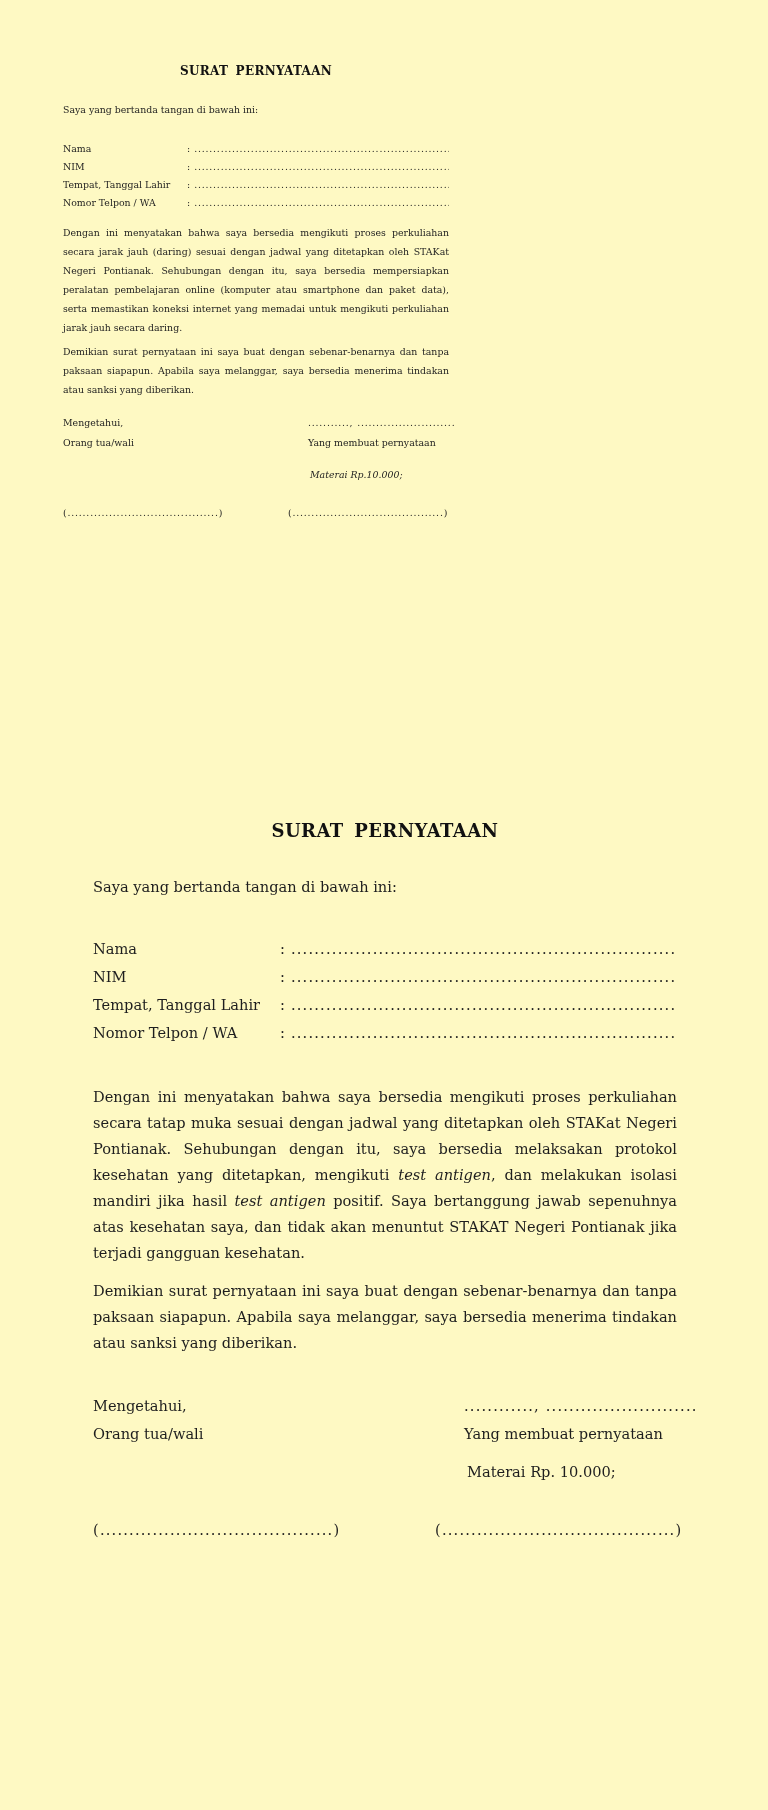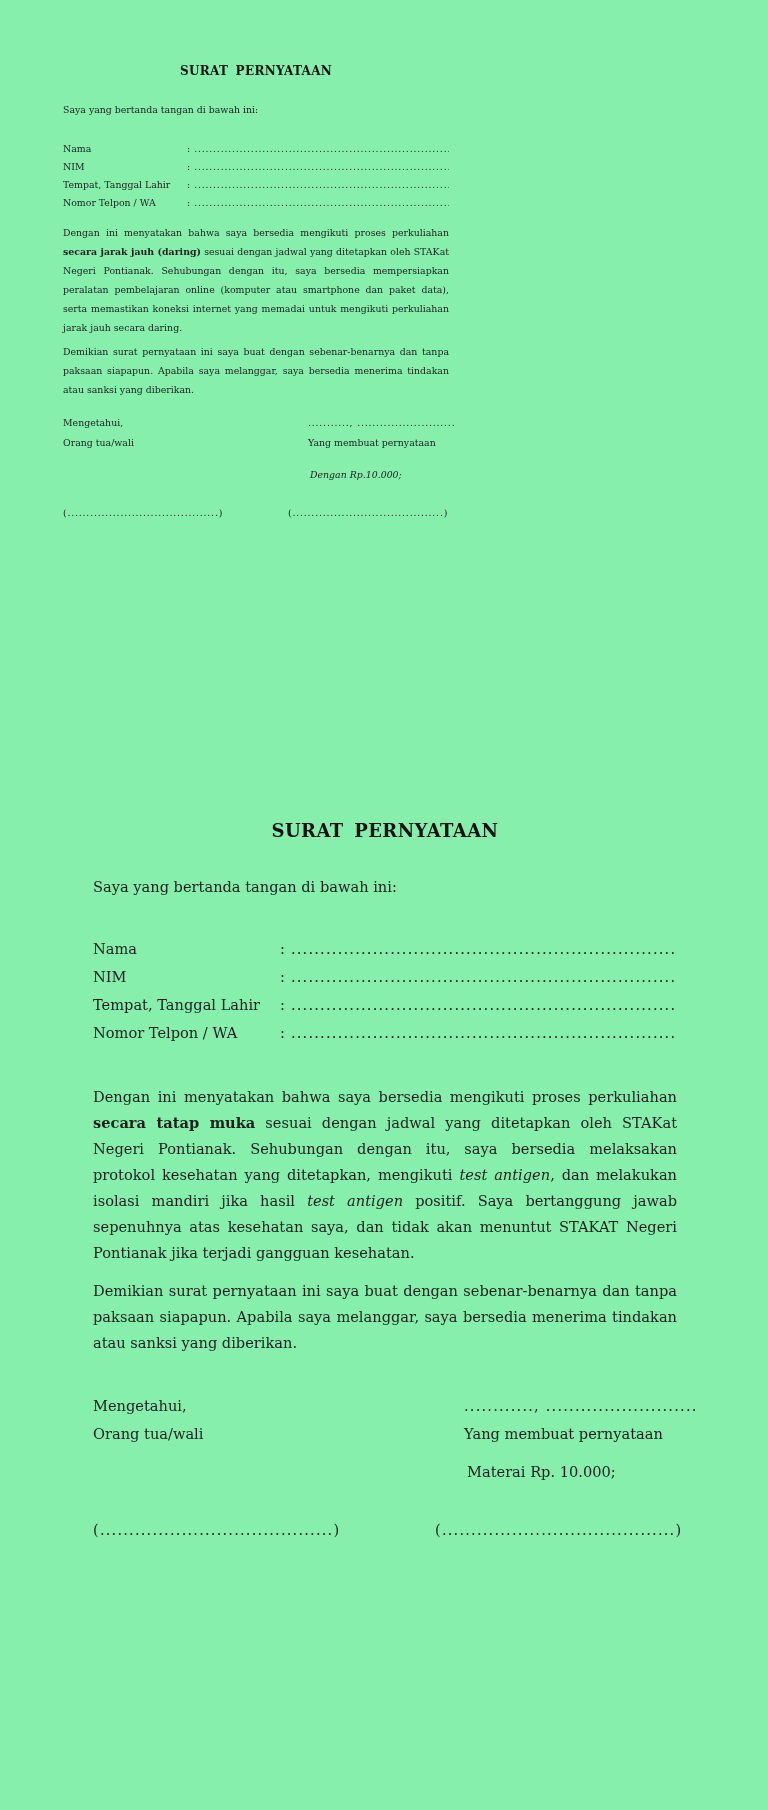--- a/index.html
+++ b/index.html
@@ -6,21 +6,21 @@
   body {
     width: 768px;
     background: #ffffff;
     font-family: "DejaVu Serif", "Liberation Serif", serif;
     color: #1e1e1e;
   }
   .page {
     position: relative;
     width: 768px;
     height: 1810px;
-    background: #86efac;
+    background: #fef9c3;
     overflow: hidden;
   }
   .letter { position: absolute; }
 
   
   .l1 { left: 63px; top: 64px; width: 386px; font-size: 9.4px; }
   .l1 .title { margin: 0; font-size: 12px; line-height: 14px; font-weight: bold;
                text-align: center; word-spacing: 3px; letter-spacing: 0.3px; color: #111; }
   .l1 .intro { margin: 25px 0 0; line-height: 13px; }
   .l1 .fields { margin-top: 24px; }
@@ -49,21 +49,21 @@
   .l2 .colon { padding-right: 6px; }
   .l2 .dots { letter-spacing: 1.2px; }
   .l2 .para { margin: 0; text-align: justify; line-height: 26px; }
   .l2 .p1 { margin-top: 37px; }
   .l2 .p2 { margin-top: 12px; }
   .l2 .sign { display: grid; grid-template-columns: 371px 1fr; margin-top: 36px; line-height: 28px; }
   .l2 .materai { margin: 14px 0 0 374px; line-height: 20px; }
   .l2 .sigrow { display: grid; grid-template-columns: 342px 1fr; margin-top: 38px; line-height: 20px; }
   .l2 .dotline { letter-spacing: 1.2px; white-space: nowrap; }
 
-  .b { font-weight: bold; }
+  .b { font-weight: normal; }
   .i { font-style: italic; }
 </style>
 </head>
 <body>
 
 <div class="page">
 
   <section class="letter l1">
     <h2 class="title">SURAT PERNYATAAN</h2>
     <p class="intro">Saya yang bertanda tangan di bawah ini:</p>
@@ -95,21 +95,21 @@
       <div>
         <div>Mengetahui,</div>
         <div>Orang tua/wali</div>
       </div>
       <div>
         <div class="dotline">..........., ..........................</div>
         <div>Yang membuat pernyataan</div>
       </div>
     </div>
 
-    <div class="materai">Dengan Rp.10.000;</div>
+    <div class="materai">Materai Rp.10.000;</div>
 
     <div class="sigrow">
       <div class="dotline">(........................................)</div>
       <div class="dotline">(........................................)</div>
     </div>
   </section>
 
   <section class="letter l2">
     <h2 class="title">SURAT PERNYATAAN</h2>
     <p class="intro">Saya yang bertanda tangan di bawah ini:</p>

